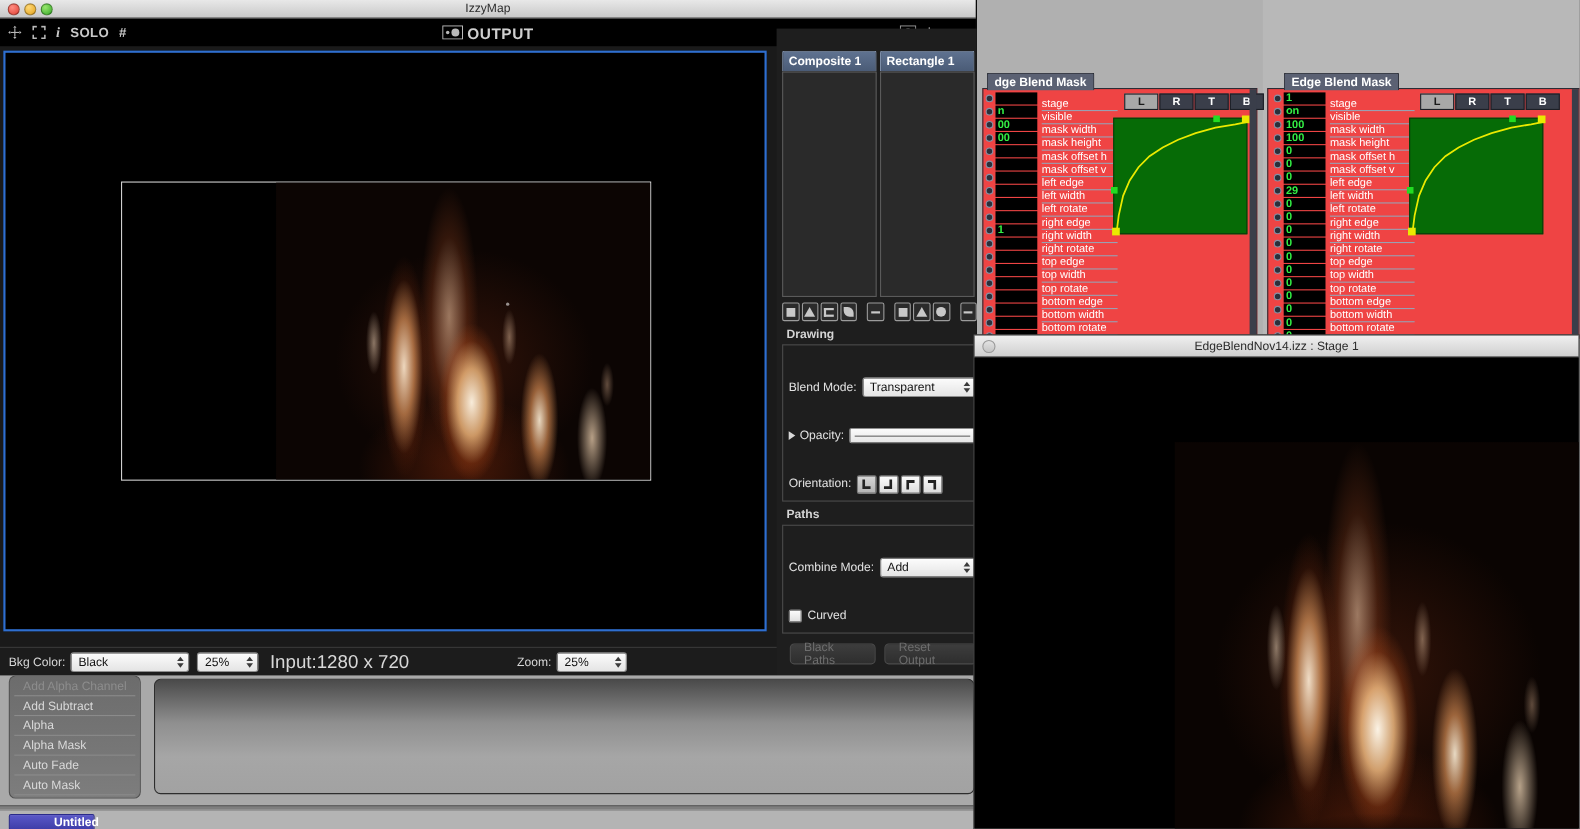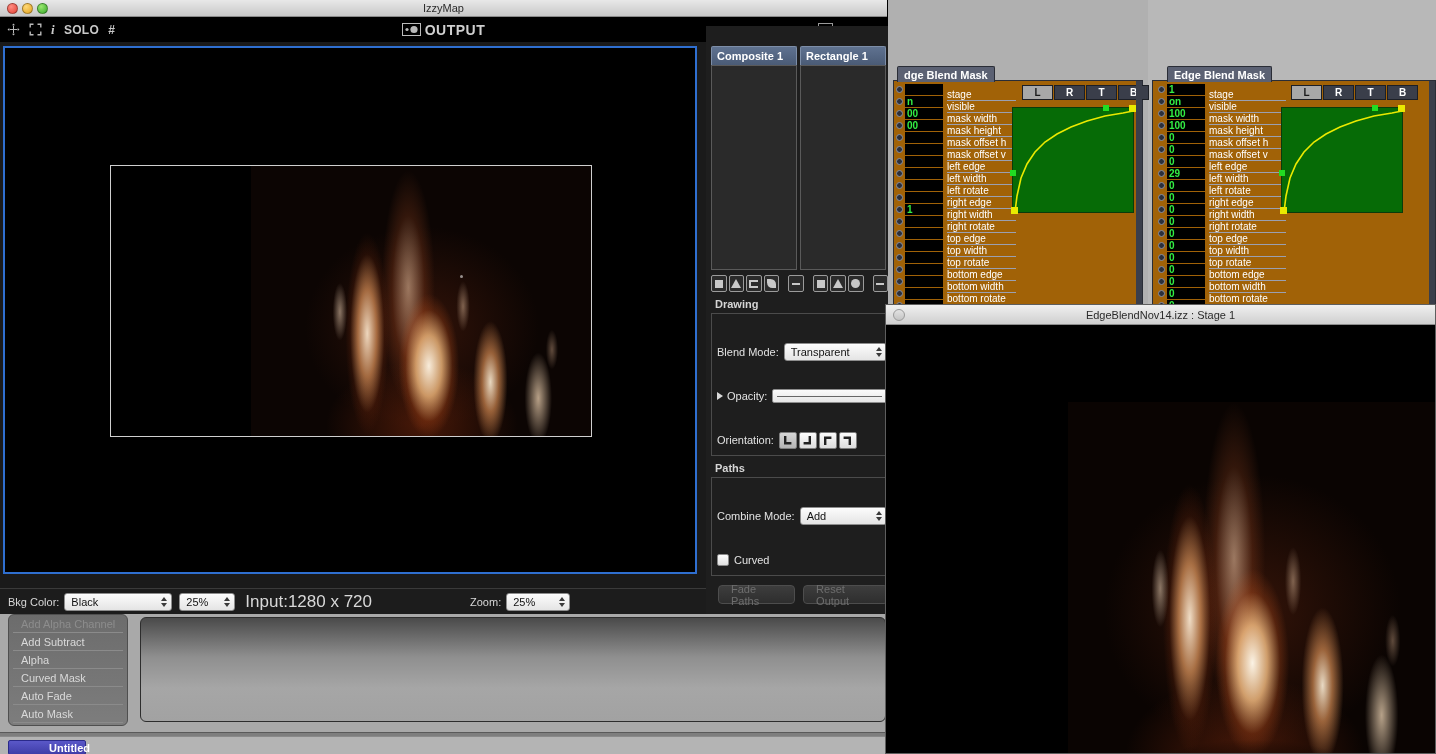--- a/index.html
+++ b/index.html
@@ -193,21 +193,21 @@
   .untitled-tab {
     position: absolute; left: 8px; top: 3px; width: 78px; height: 15px;
     background: linear-gradient(to bottom, #5a58c8, #3f3da8);
     border: 1px solid #2a2a8a; border-radius: 2px;
     color: #fff; font-size: 11px; font-weight: bold;
     display: flex; align-items: center; justify-content: center; padding-left: 45px;
   }
 
   
   .ebm {
-    position: absolute; background: #a16207;
+    position: absolute; background: #ef4444;
     border: 1px solid #2a2d36;
   }
   .ebm-tab {
     position: absolute; top: -15px; height: 16px;
     background: #5b6173; border: 1px solid #2a2d36; border-bottom: none;
     color: #fff; font-size: 11px; font-weight: bold;
     display: flex; align-items: center; padding: 0 6px;
     border-radius: 2px 2px 0 0; white-space: nowrap;
   }
   .param-list { position: absolute; left: 0; top: 2px; }
@@ -470,31 +470,31 @@
               </span>
           </span>
         </div>
         <div class="row">
           <span class="chk"></span>
           <span class="lab">Curved</span>
         </div>
       </div>
 
       <div class="reset-row">
-        <span class="gbtn">Fade Paths</span>
+        <span class="gbtn">Black Paths</span>
         <span class="gbtn">Reset Output</span>
       </div>
     </div>
 
     <div class="lower">
       <div class="fx-list">
         <div class="fx-item dim">Add Alpha Channel</div>
         <div class="fx-item">Add Subtract</div>
         <div class="fx-item">Alpha</div>
-        <div class="fx-item">Curved Mask</div>
+        <div class="fx-item">Alpha Mask</div>
         <div class="fx-item">Auto Fade</div>
         <div class="fx-item">Auto Mask</div>
         <div class="fx-item dim">B&amp;W</div>
       </div>
       <div class="gradient-panel"></div>
       <div class="sep-bar"></div>
       <div class="tab-strip">
         <div class="untitled-tab">Untitled</div>
       </div>
     </div>

